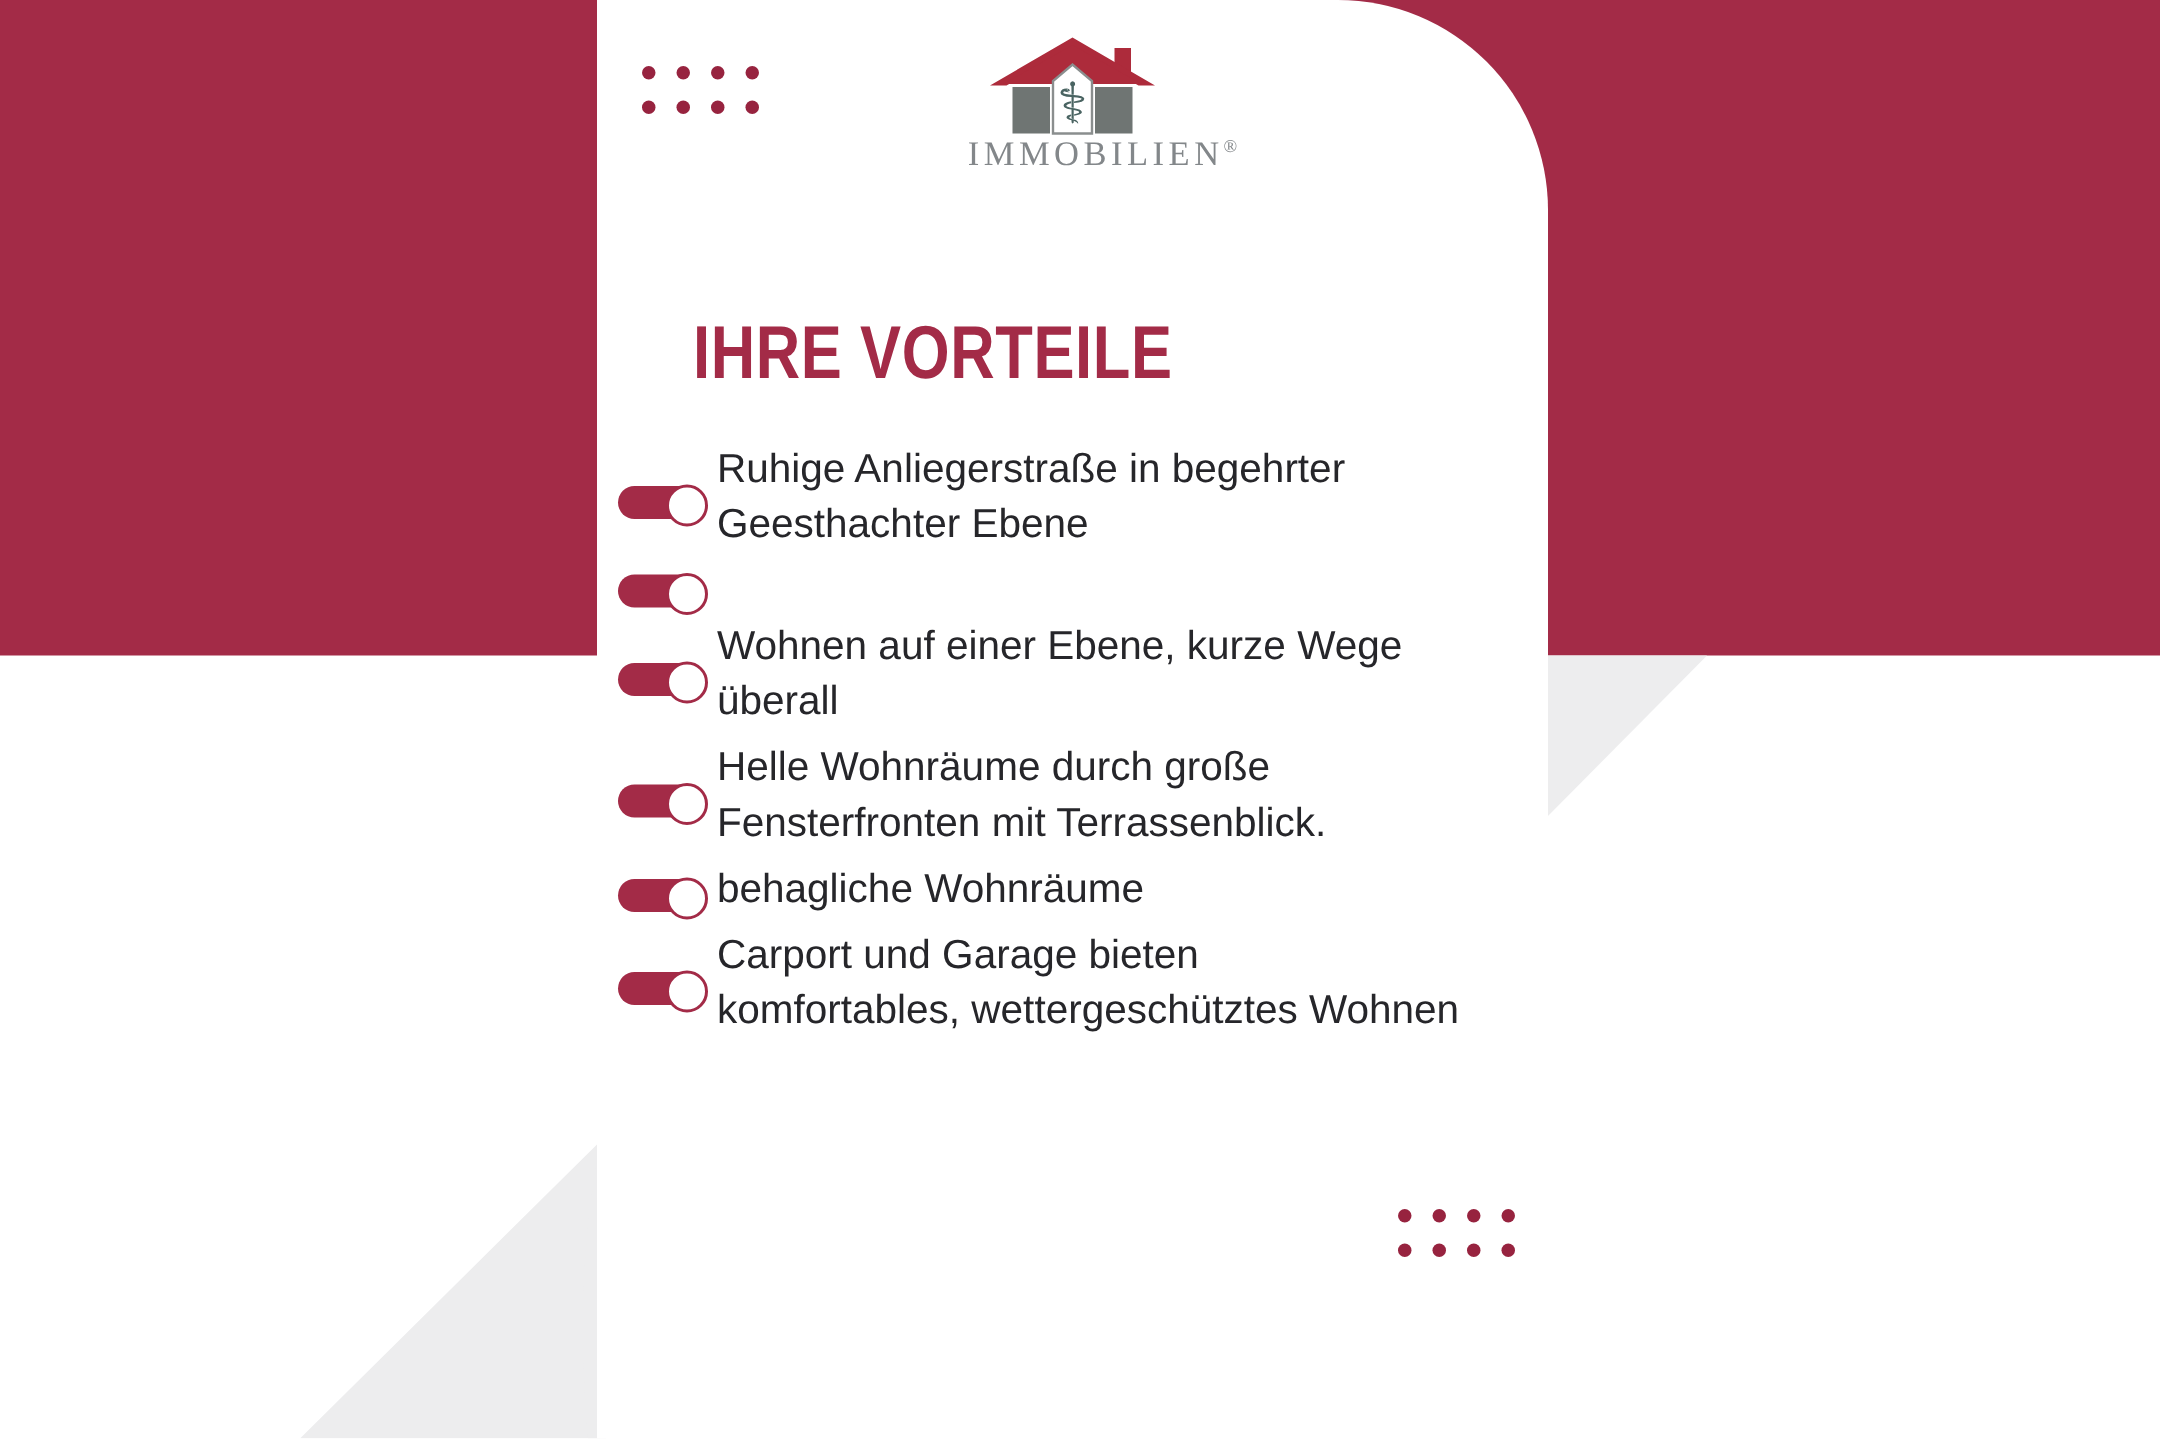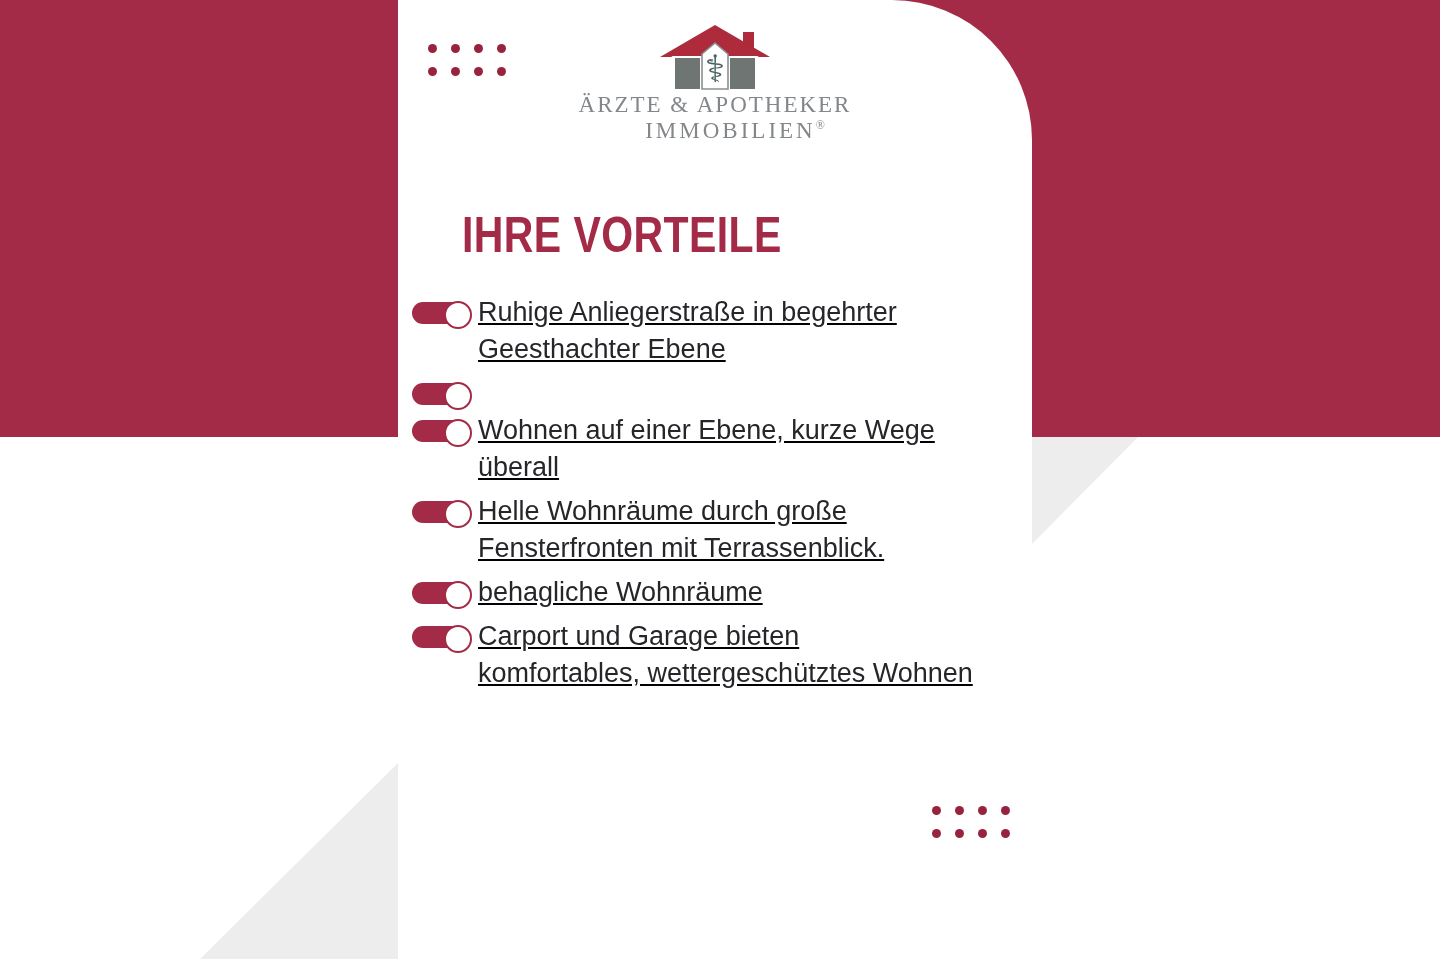--- a/index.html
+++ b/index.html
@@ -34,21 +34,21 @@
                 font-size:23px; letter-spacing:3px; color:#83878A;padding-left:40px; }
   .logo-line2 sup { font-size:12px; letter-spacing:0; }
 
   
   .title { position:absolute; left:64px; top:206px; font-size:50px; font-weight:900;
            color:#A32B47; letter-spacing:0.5px; white-space:nowrap;
            transform:scaleX(0.82); transform-origin:left top; }
 
   
   .benefits { position:absolute; left:14px; top:294px; list-style:none; width:606px; }
-  .benefit { display:flex; align-items:flex-start; margin-bottom:7px;text-decoration:underline; }
+  .benefit { display:flex; align-items:center; margin-bottom:7px; }
   .toggle { position:relative; flex:0 0 54px; width:54px; height:22px; margin-top:8px; margin-right:12px;
             background:#A32B47; border-radius:11px; }
   .toggle::after { content:""; position:absolute; right:-6px; top:-1px; width:24px; height:24px;
                    background:#ffffff; border:2.5px solid #A32B47; border-radius:50%; }
   .benefit-text { font-size:27px; line-height:37px; color:#26262A; }
   .benefit-text span { display:block; white-space:nowrap; }
 </style>
 </head>
 <body>
 
@@ -78,21 +78,20 @@
     <div class="logo">
       <svg width="120" height="66" viewBox="0 0 120 66">
         <rect x="88" y="8" width="11" height="18" fill="#AD2B3B"></rect>
         <path d="M60 1 L115 33 L104 33 L60 8 L16 33 L5 33 Z" fill="#AD2B3B"></path>
         <path d="M60 6 L106 32 L60 32 L14 32 Z" fill="#AD2B3B"></path>
         <rect x="20" y="34" width="25" height="31" fill="#6F7573"></rect>
         <rect x="75" y="34" width="25" height="31" fill="#6F7573"></rect>
         <path d="M47 65 L47 30 L60 19 L73 30 L73 65 Z" fill="#ffffff" stroke="#8A8E8E" stroke-width="1.6"></path>
         <text x="60" y="58" text-anchor="middle" font-size="38" fill="#4A6462" font-family="DejaVu Sans, sans-serif">⚕</text>
       </svg>
-      <span class="logo-line1">ÄRZTE &amp; APOTHEKER</span>
       <span class="logo-line2"><span>IMMOBILIEN</span><sup>®</sup></span>
     </div>
 
     <h1 class="title">IHRE VORTEILE</h1>
 
     <ul class="benefits">
       <li class="benefit">
         <span class="toggle"></span>
         <div class="benefit-text">
           <span>Ruhige Anliegerstraße in begehrter</span>

